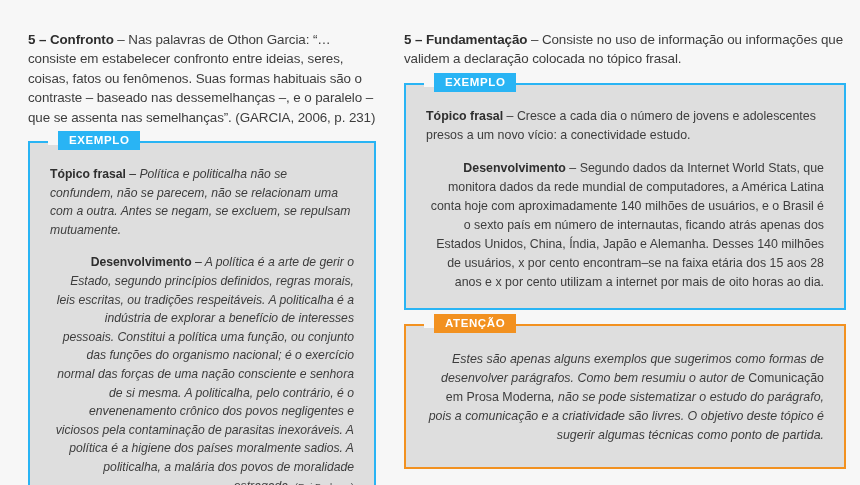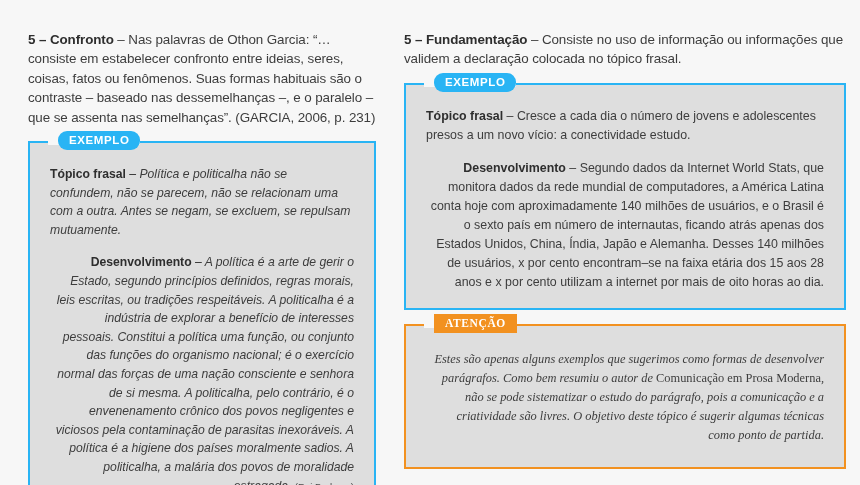--- a/index.html
+++ b/index.html
@@ -51,21 +51,20 @@
     position: relative;
     background: #dedede;
     margin-top: 14px;
     box-sizing: border-box;
   }
   .callout.blue {
     border: 2px solid #29b4f4;
   }
   .callout.orange {
     border: 2px solid #f29120;
-    font-family: Liberation Serif, serif;
   }
 
   
   .callout .notch {
     position: absolute;
     top: -3px;
     left: 18px;
     height: 5px;
     background: #f7f7f7;
   }
@@ -78,21 +77,21 @@
     left: 28px;
     height: 19px;
     line-height: 19px;
     padding: 0 11px;
     font-size: 11.5px;
     font-weight: bold;
     letter-spacing: 0.6px;
     color: #ffffff;
     white-space: nowrap;
   }
-  .badge.blue { background: #29b4f4; border-radius: 9px; }
+  .badge.blue { background: #29b4f4; }
   .badge.orange { background: #f29120; }
 
   .callout-body {
     padding: 22px 20px 16px 20px;
   }
   .callout.orange .callout-body {
     padding: 24px 20px 22px 22px;
   }
 
   .cal-p {

